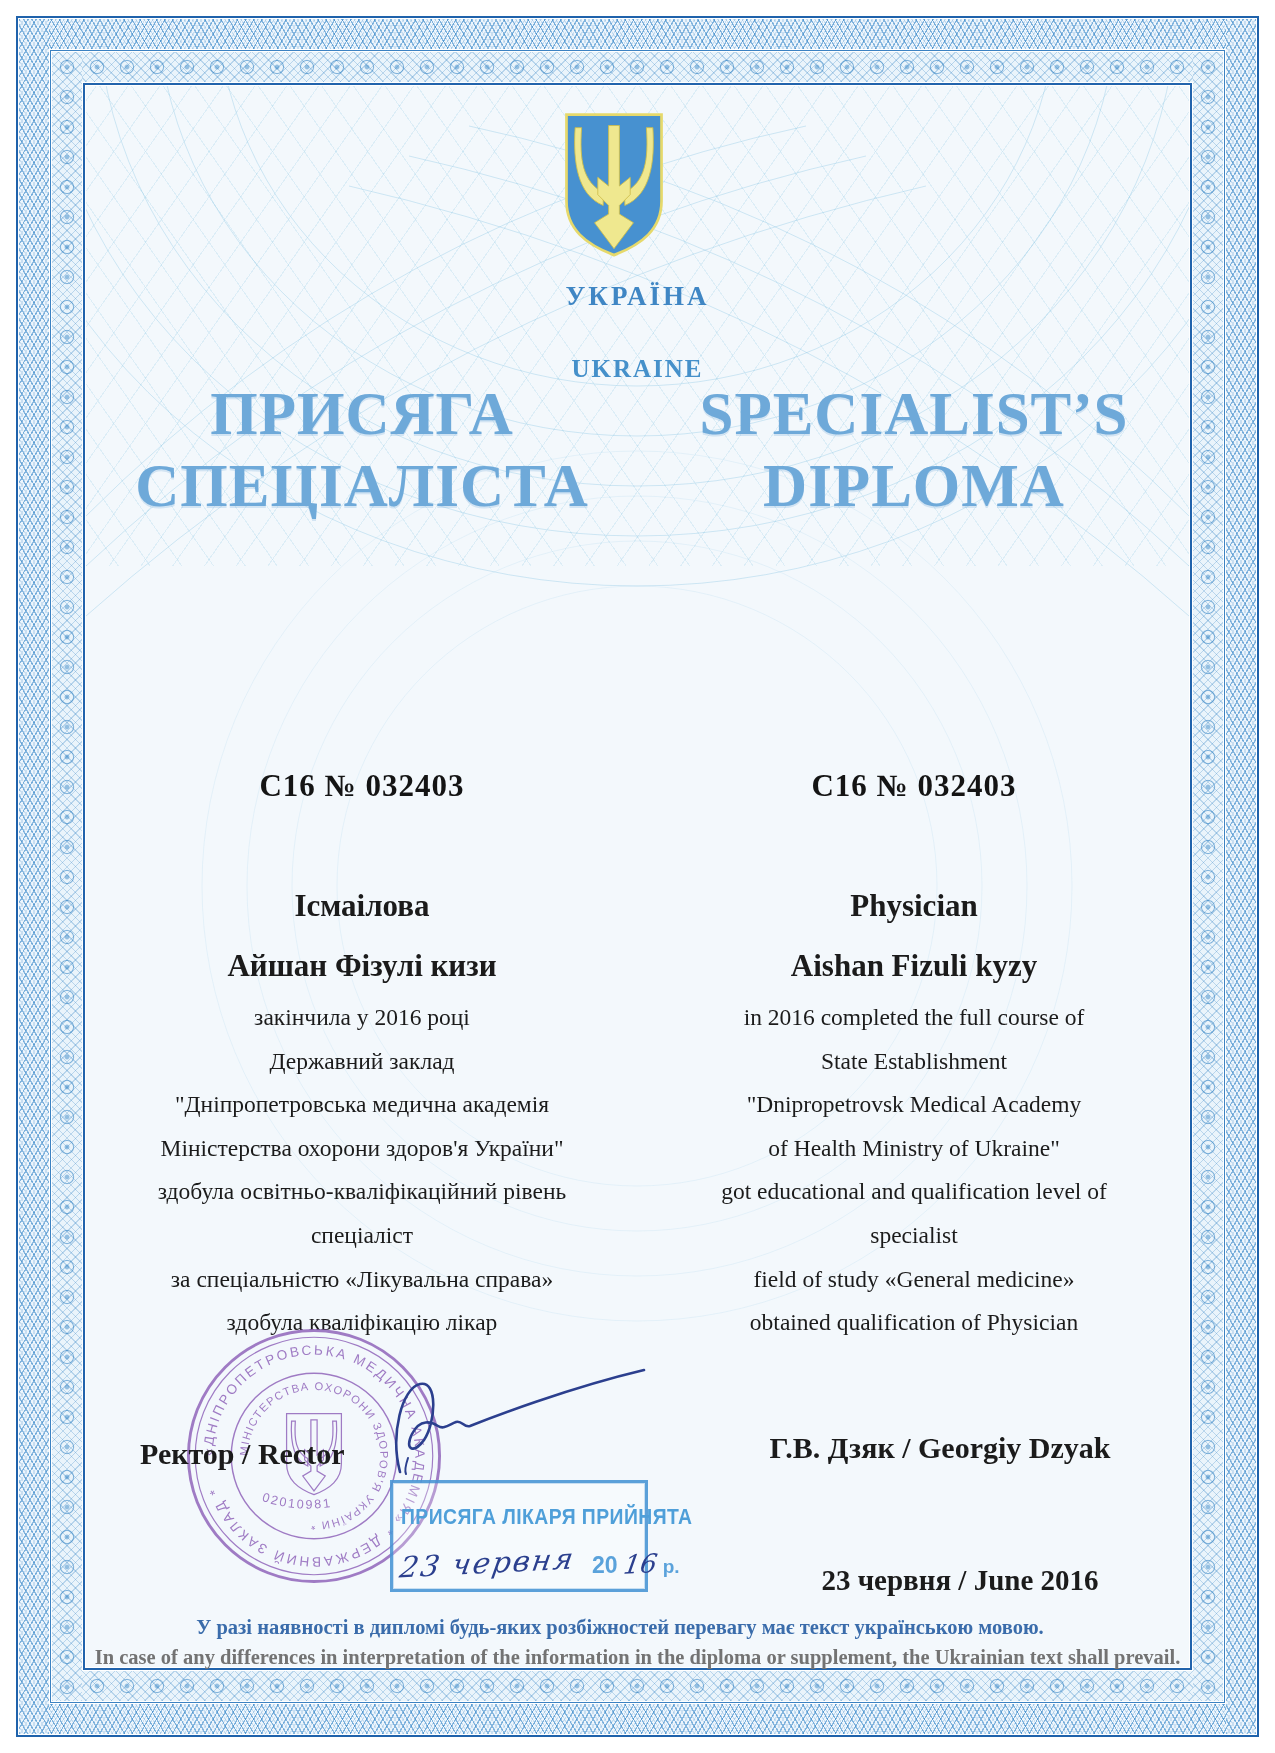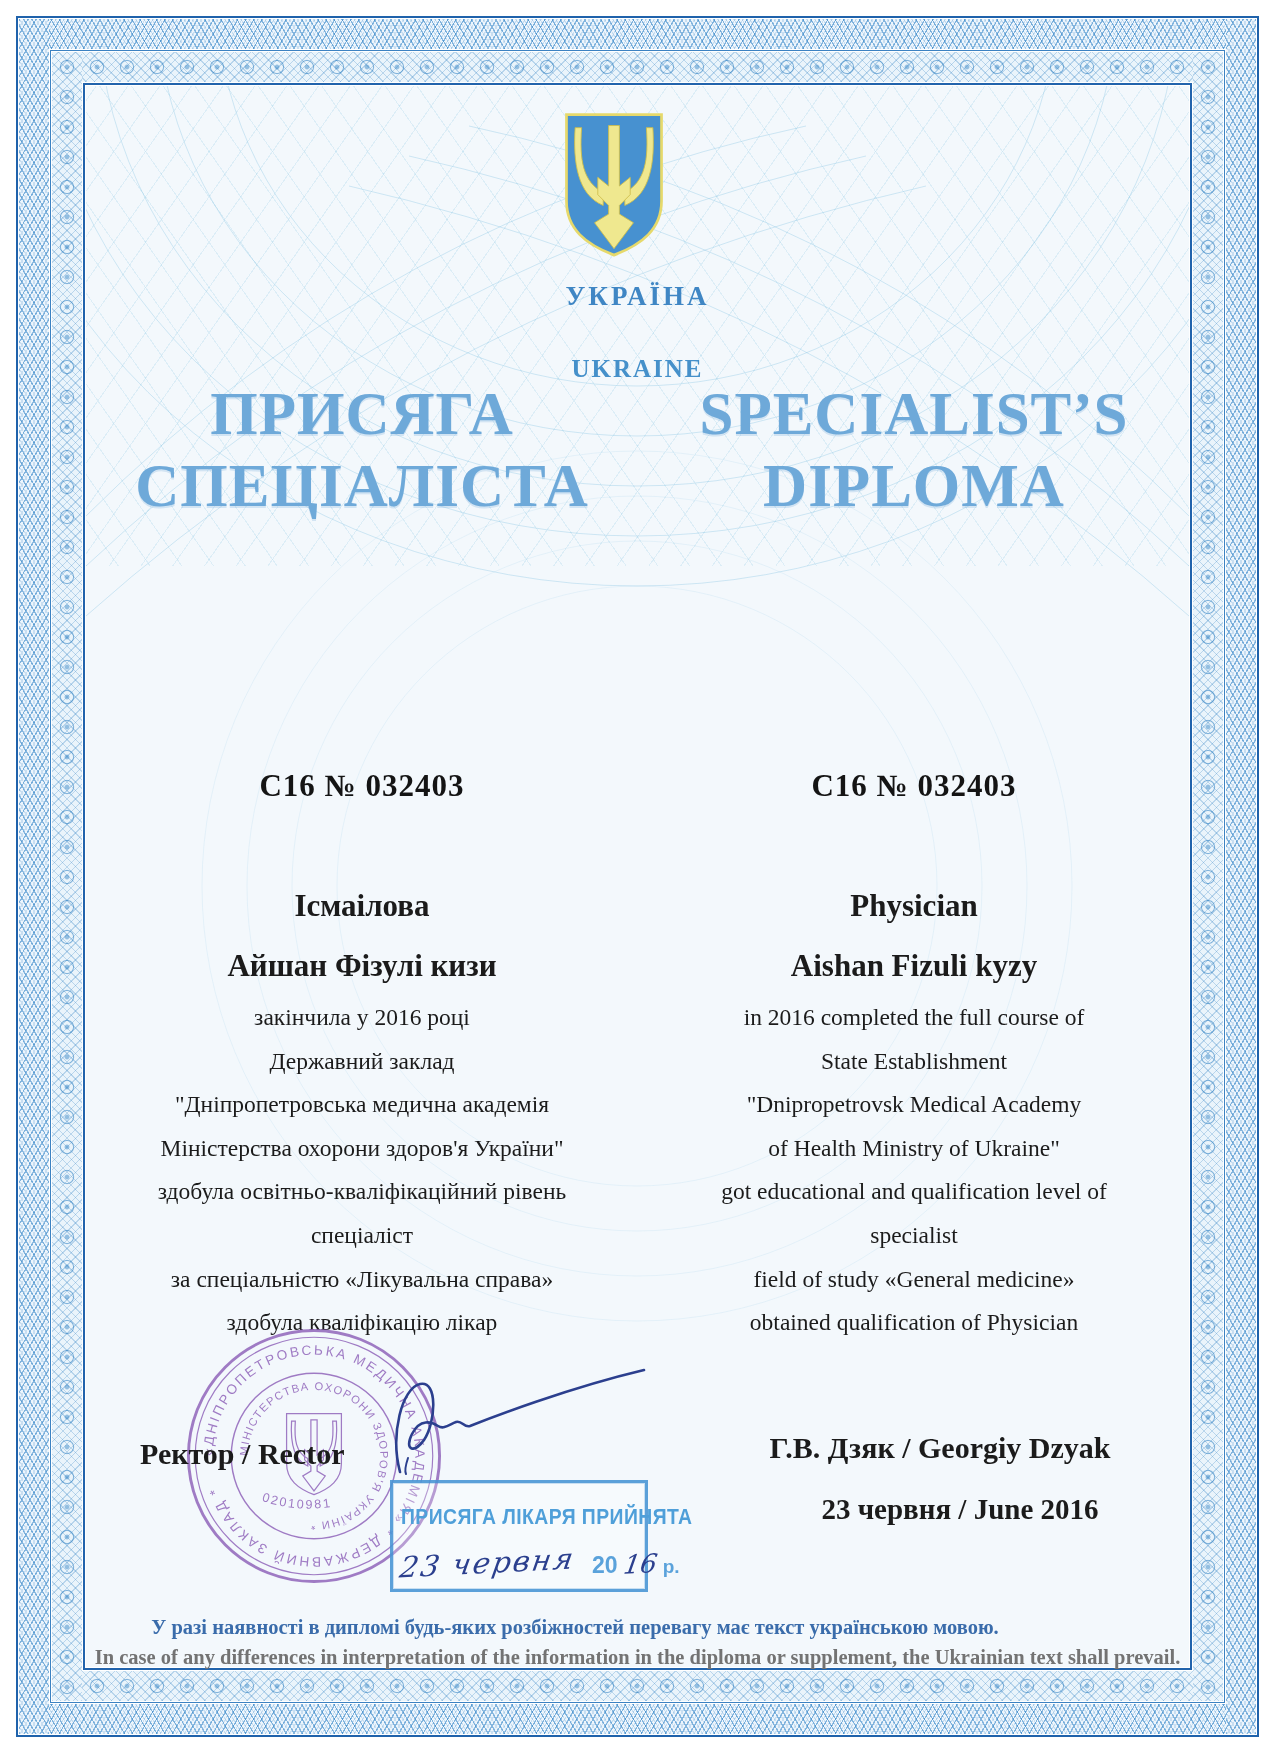--- a/index.html
+++ b/index.html
@@ -53,41 +53,41 @@
 
   .serial{top:768px;font-size:31px;font-weight:bold;color:#141414;letter-spacing:1px;}
   .holder-surname{top:888px;font-size:31px;font-weight:bold;}
   .holder-given{top:948px;font-size:31px;font-weight:bold;}
 
   .body-block{top:996px;font-size:23.5px;line-height:43.6px;}
   .body-block .b{font-weight:normal;}
 
   .rector-label{left:140px;top:1437px;font-size:30px;font-weight:bold;}
   .dzyak{left:660px;top:1431px;width:560px;text-align:center;font-size:30px;font-weight:bold;}
-  .sign-date{left:680px;top:1493px;width:560px;text-align:center;font-size:29px;font-weight:bold;}
+  .sign-date{left:680px;top:1564px;width:560px;text-align:center;font-size:29px;font-weight:bold;}
 
   
   .oath-stamp{left:390px;top:1480px;width:258px;height:112px;border:3px solid rgba(63,143,210,.85);
     box-shadow:inset 0 0 0 1px rgba(63,143,210,.25);padding:21px 8px;box-sizing:border-box;background:rgba(255,255,255,.25);}
   .oath-title{font-family:"Liberation Sans",sans-serif;font-weight:bold;font-size:22px;color:#4f9fd9;
     transform:scaleX(.88);transform-origin:left center;white-space:nowrap;letter-spacing:.5px;}
   .oath-row{margin-top:16px;white-space:nowrap;}
   .hand{display:inline-block;font-family:"DejaVu Serif",serif;font-style:italic;color:#2b3f8e;
     transform:skewX(-12deg) rotate(-3deg);}
   .hand-date{font-size:29px;letter-spacing:2px;}
   .hand-year{font-size:26px;margin-left:2px;}
   .oath-print{font-family:"Liberation Sans",sans-serif;font-weight:bold;color:#5aa2db;}
   .oath-yearprefix{font-size:23px;margin-left:14px;}
   .oath-suffix{font-size:19px;margin-left:2px;}
 
   
   .round-stamp{left:168px;top:1310px;width:292px;height:292px;opacity:.85;}
   .signature{left:378px;top:1362px;width:272px;height:122px;}
 
-  .footer-uk{top:1616px;left:0;width:1150px;font-size:20.5px;font-weight:bold;color:#3a6cab;}
+  .footer-uk{top:1616px;left:0;width:1150px;font-size:20.5px;font-weight:bold;color:#3a6cab;padding-left:45px;}
   .footer-en{top:1646px;left:0;width:1275px;font-size:20.5px;font-weight:bold;color:#737373;}
 
   .emblem{left:560px;top:110px;width:108px;height:152px;}
 </style>
 </head>
 <body>
 
 <div class="page">
 
   <div class="band lat lat-top"></div>

